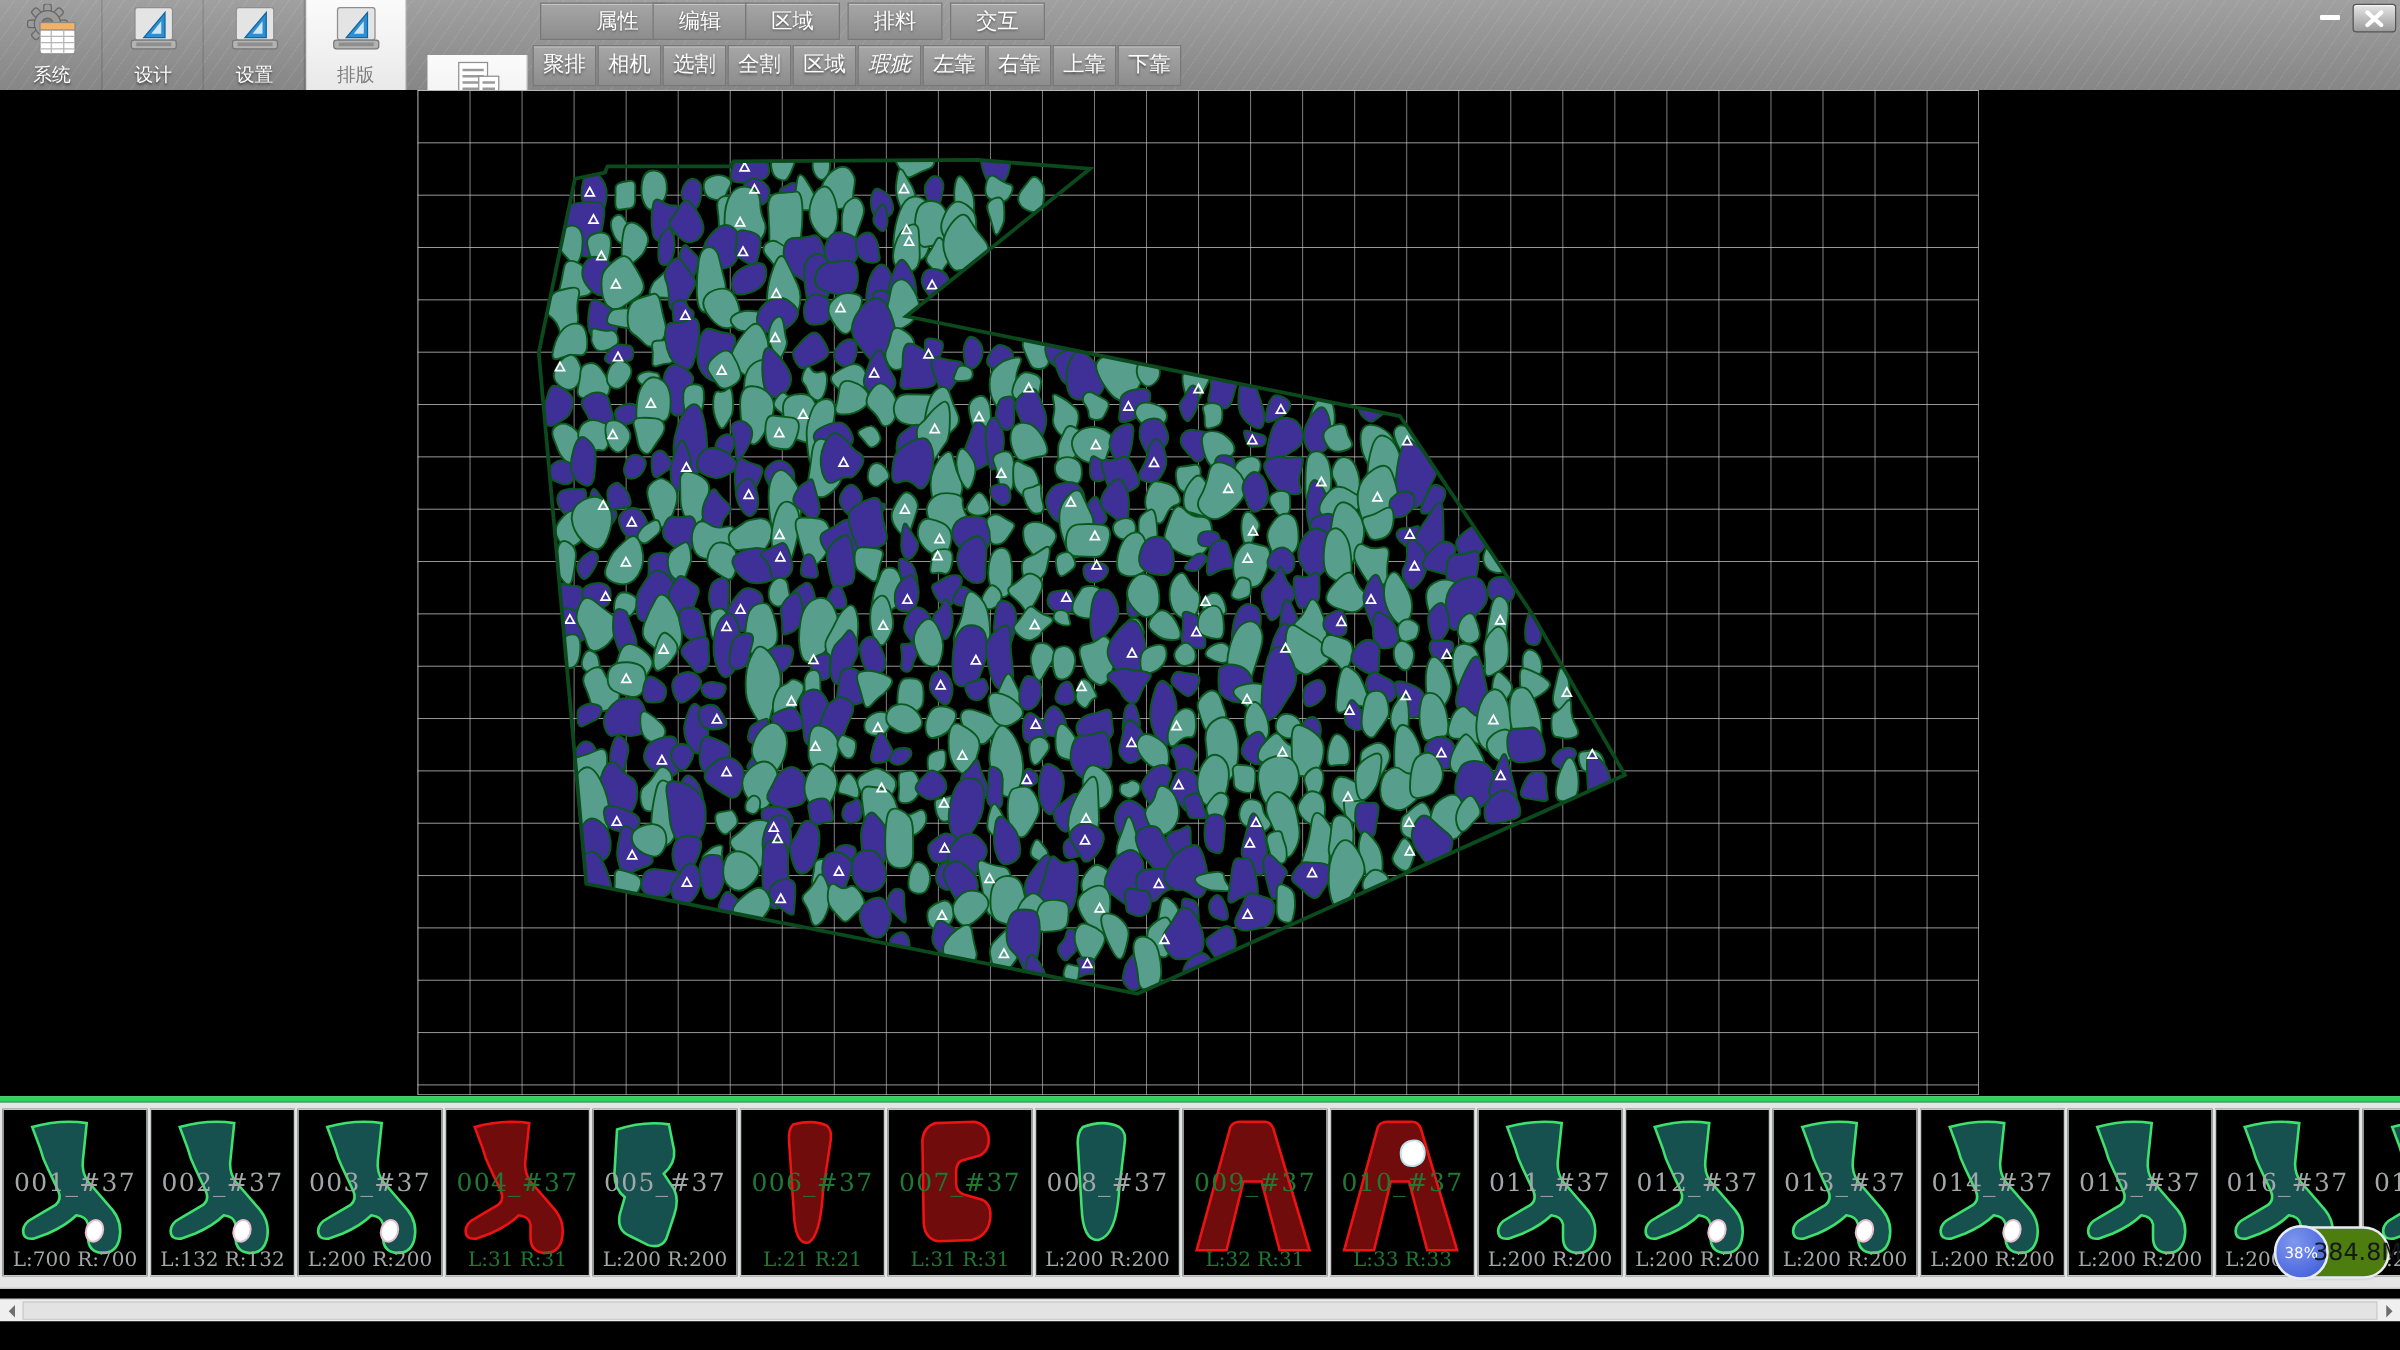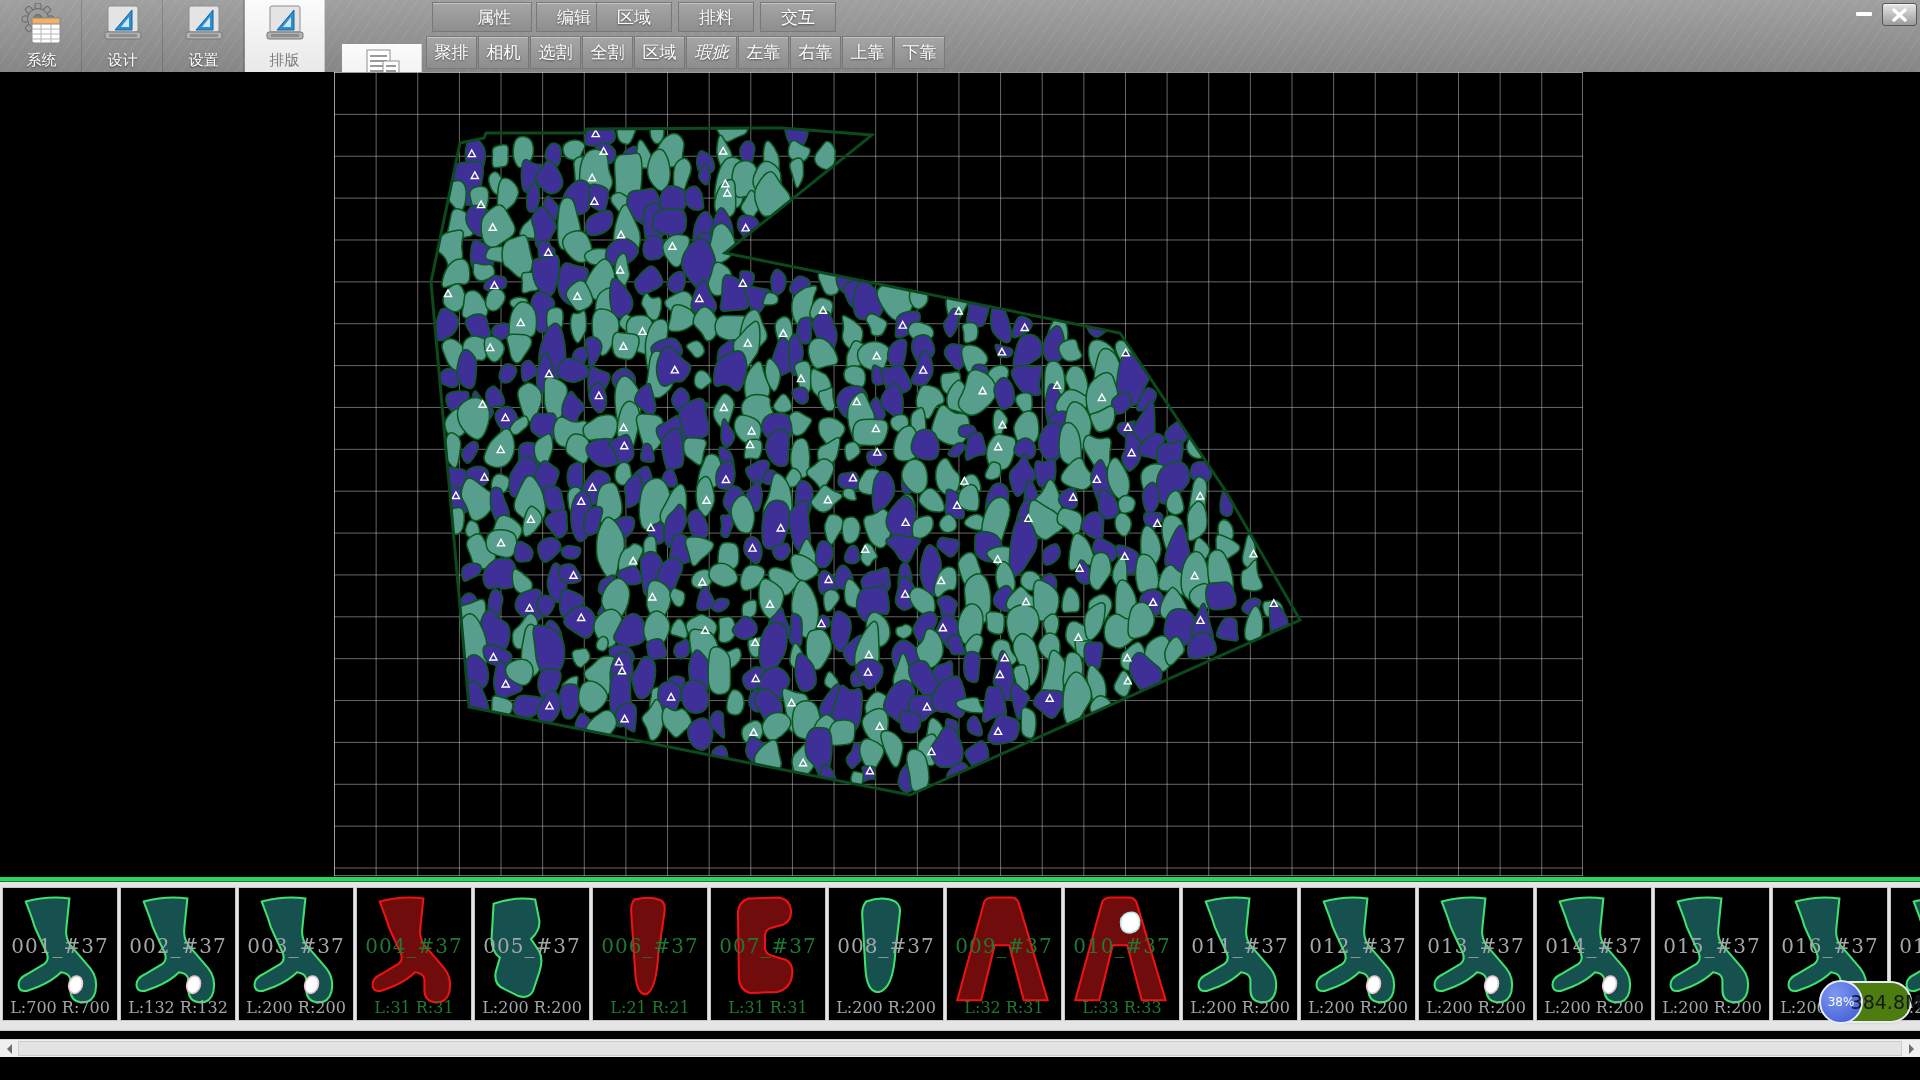--- a/index.html
+++ b/index.html
@@ -138,21 +138,21 @@
               <path d="M11 9 h17 M11 14 h17 M11 19 h17 M11 24 h17" stroke="#9a9a9a" fill="none" stroke-width="2"></path>
               <rect x="24" y="14" width="16" height="22" fill="#fff" stroke="#909090"></rect>
               <path d="M27 19 h10 M27 24 h10 M27 29 h10" stroke="#9a9a9a" fill="none" stroke-width="2"></path>
               <rect x="26" y="31" width="5" height="3" fill="#4a90d8"></rect>
             </svg></div>
           <div class="mlabel">报表</div>
         </div>
       </div>
     <div id="menus">
         <div class="menu-btn menu1-btn" style="left: 432px; padding-left: 24px;">属性</div>
-        <div class="menu-btn menu1-btn" style="left: 536px;">编辑</div>
+        <div class="menu-btn menu1-btn" style="left: 522px;">编辑</div>
         <div class="menu-btn menu1-btn" style="left: 596px;">区域</div>
         <div class="menu-btn menu1-btn" style="left: 678px;">排料</div>
         <div class="menu-btn menu1-btn" style="left: 760px;">交互</div>
         <div class="menu-btn menu2-btn" style="left: 426px;">聚排</div>
         <div class="menu-btn menu2-btn" style="left: 478px;">相机</div>
         <div class="menu-btn menu2-btn" style="left: 530px;">选割</div>
         <div class="menu-btn menu2-btn" style="left: 582px;">全割</div>
         <div class="menu-btn menu2-btn" style="left: 634px;">区域</div>
         <div class="menu-btn menu2-btn" style="left: 686px; font-style: italic;">瑕疵</div>
         <div class="menu-btn menu2-btn" style="left: 738px;">左靠</div>

